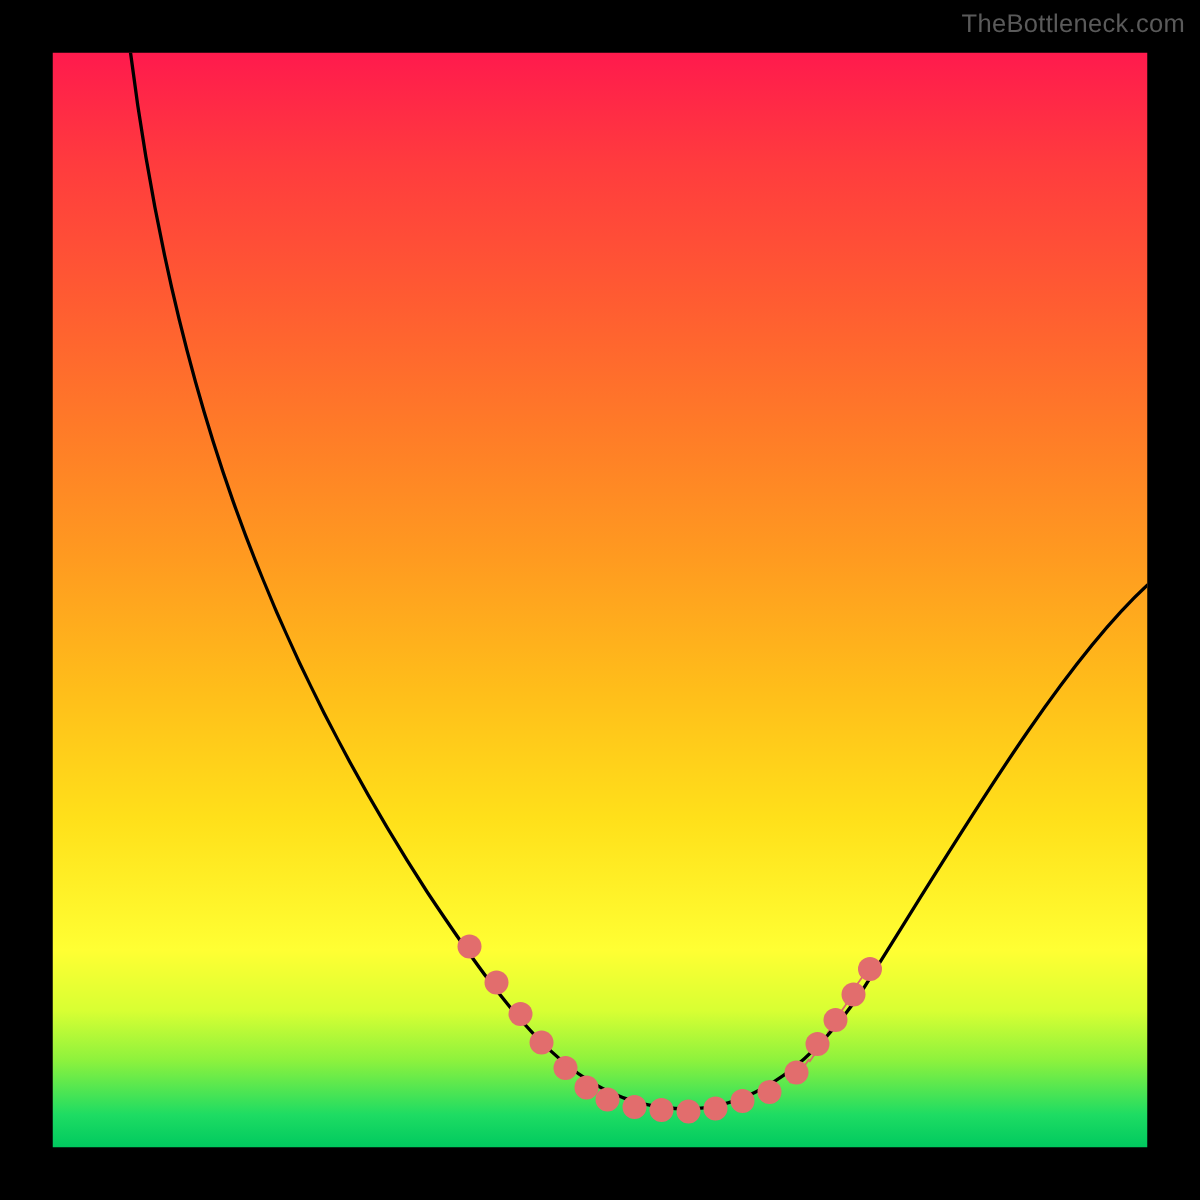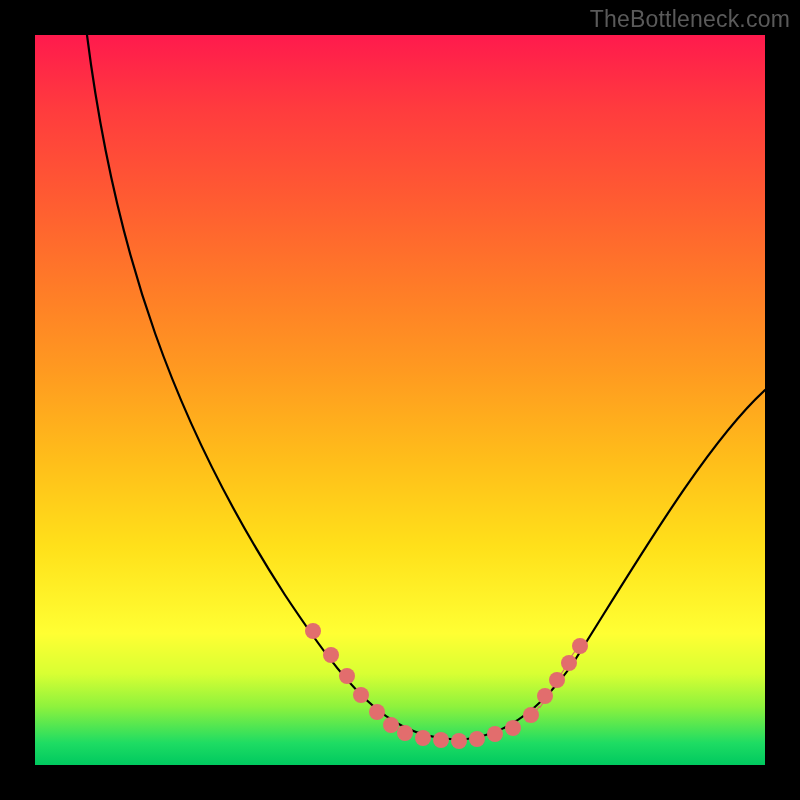--- a/index.html
+++ b/index.html
@@ -39,21 +39,21 @@
       #8ef23d 92%,
       #1edc63 97%,
       #00c95f 100%
     );
   }
   .watermark {
     position: absolute;
     top: 6px;
     right: 10px;
     color: #5a5a5a;
-    font-size: 23px;
+    font-size: 17px;
     letter-spacing: 0.2px;
     font-weight: 400;
   }
   svg.curve {
     position: absolute;
     left: 0; top: 0;
     width: 100%;
     height: 100%;
   }
 </style>

